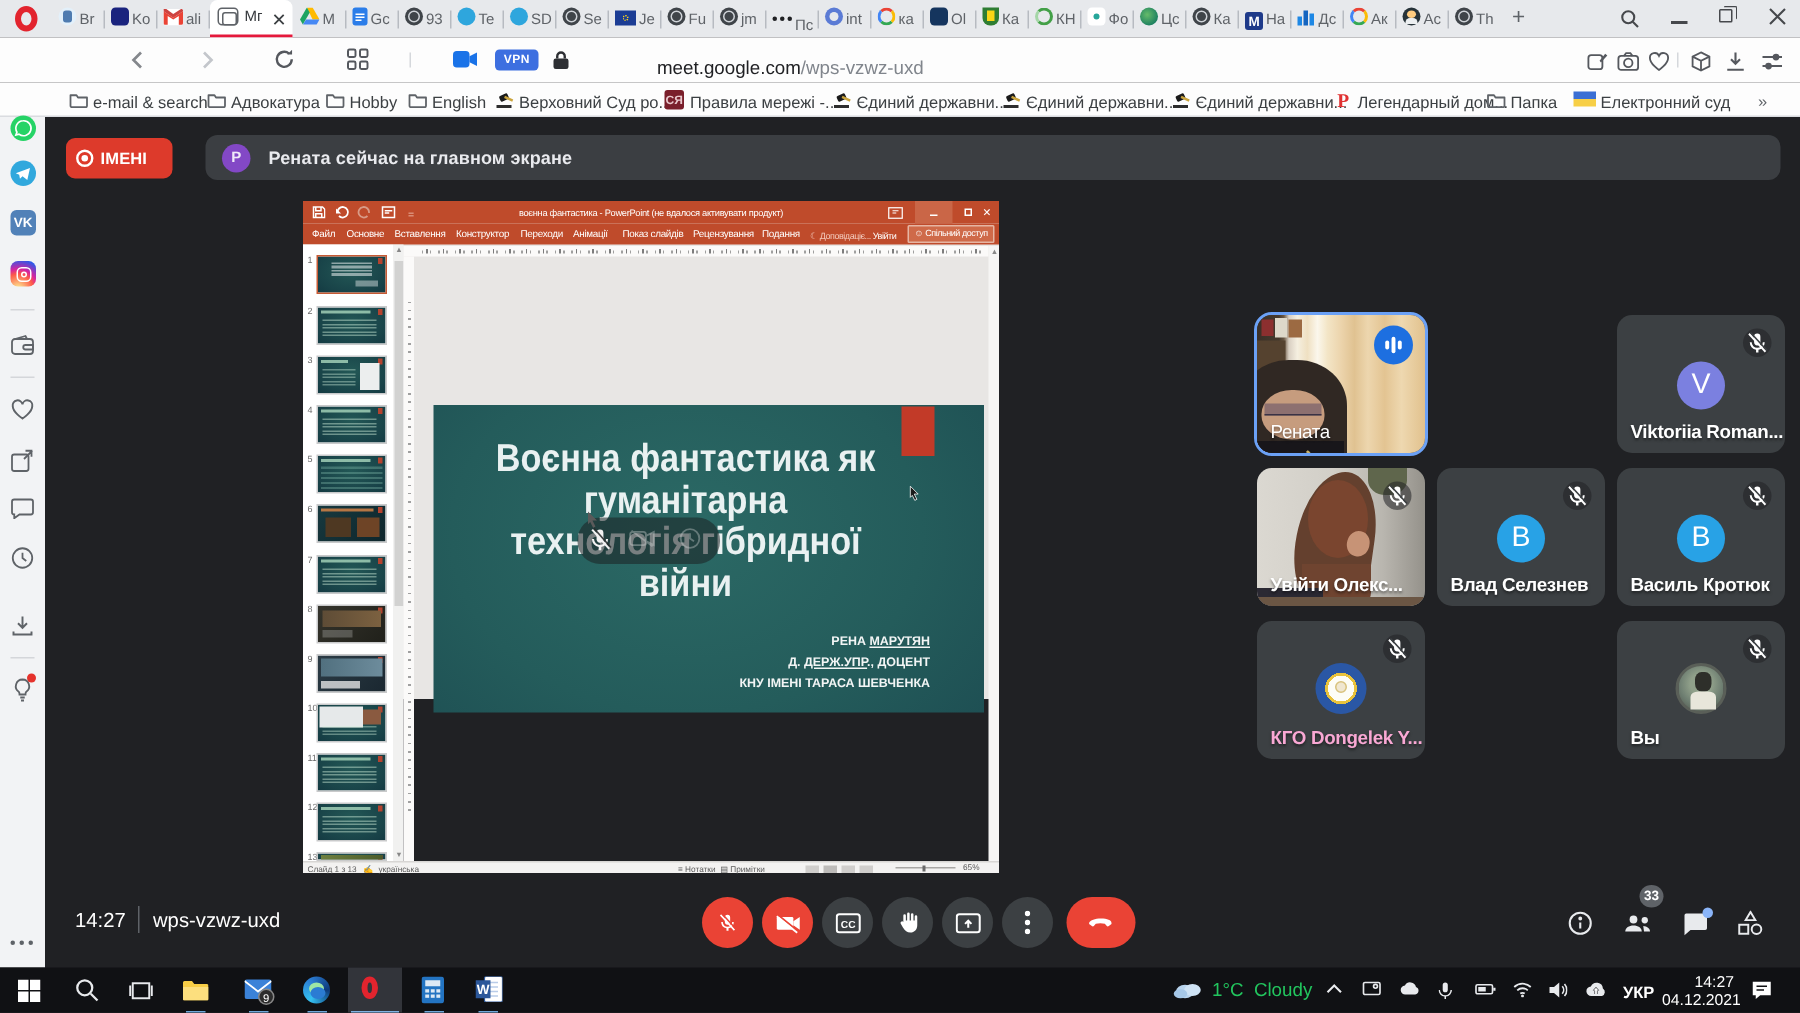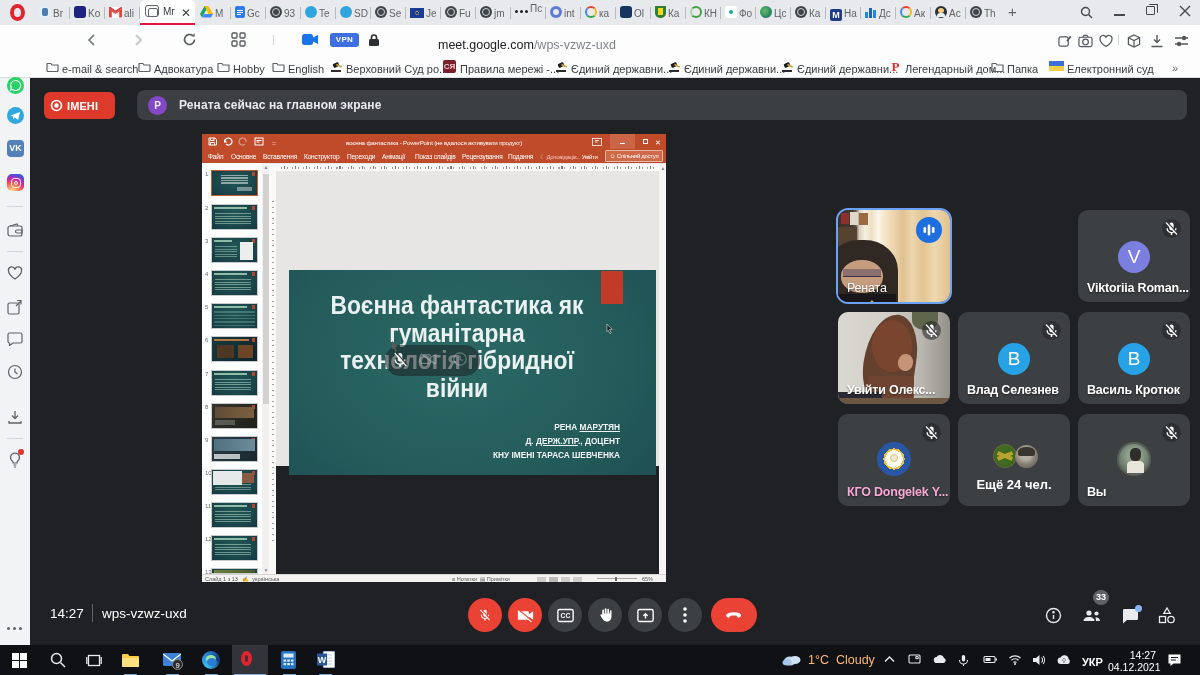--- a/index.html
+++ b/index.html
@@ -79,21 +79,21 @@
       <div class="abs" style="left:442px;top:3px;width:33px;height:20px;display:flex;align-items:center;padding-left:3px;gap:2px;overflow:hidden">
         <span style="flex:0 0 auto"><div class="ic" style="width:12px;height:12px;border-radius:3px;border-radius:50%;background:#3f4449;position:relative"><div class="abs" style="left:2px;top:2px;width:8px;height:8px;border-radius:50%;border:1px solid #cfd3d8"></div></div></span>
         <span style="font-size:10px;color:#5f6368">Fu</span>
       </div>
       <div class="abs" style="left:475px;top:7px;width:1px;height:12px;background:#b7bbc1"></div>
       <div class="abs" style="left:477px;top:3px;width:33px;height:20px;display:flex;align-items:center;padding-left:3px;gap:2px;overflow:hidden">
         <span style="flex:0 0 auto"><div class="ic" style="width:12px;height:12px;border-radius:3px;border-radius:50%;background:#3f4449;position:relative"><div class="abs" style="left:2px;top:2px;width:8px;height:8px;border-radius:50%;border:1px solid #cfd3d8"></div></div></span>
         <span style="font-size:10px;color:#5f6368">jm</span>
       </div>
       <div class="abs" style="left:510px;top:7px;width:1px;height:12px;background:#b7bbc1"></div>
-      <div class="abs" style="left:512px;top:3px;width:33px;height:20px;display:flex;align-items:flex-start;padding-left:3px;gap:2px;overflow:hidden">
+      <div class="abs" style="left:512px;top:3px;width:33px;height:20px;display:flex;align-items:flex-end;padding-left:3px;gap:2px;overflow:hidden">
         <span style="flex:0 0 auto"><div class="ic" style="width:13px;height:12px;position:relative"><div class="abs" style="left:0;top:5px;width:3px;height:3px;background:#202124;border-radius:50%"></div><div class="abs" style="left:5px;top:5px;width:3px;height:3px;background:#202124;border-radius:50%"></div><div class="abs" style="left:10px;top:5px;width:3px;height:3px;background:#202124;border-radius:50%"></div></div></span>
         <span style="font-size:10px;color:#5f6368">Пс</span>
       </div>
       <div class="abs" style="left:545px;top:7px;width:1px;height:12px;background:#b7bbc1"></div>
       <div class="abs" style="left:547px;top:3px;width:33px;height:20px;display:flex;align-items:center;padding-left:3px;gap:2px;overflow:hidden">
         <span style="flex:0 0 auto"><div class="ic" style="width:12px;height:12px;border-radius:50%;background:#5b7bd5;position:relative"><div class="abs" style="left:3px;top:3px;width:6px;height:6px;border-radius:50%;background:#e7e9ec"></div></div></span>
         <span style="font-size:10px;color:#5f6368">int</span>
       </div>
       <div class="abs" style="left:580px;top:7px;width:1px;height:12px;background:#b7bbc1"></div>
       <div class="abs" style="left:582px;top:3px;width:33px;height:20px;display:flex;align-items:center;padding-left:3px;gap:2px;overflow:hidden">
@@ -736,30 +736,20 @@
             <g fill="#fff">
               <path d="M9.5 11.3c1.2 0 2.1-.9 2.1-2.1V5.5a2.1 2.1 0 0 0-4.2 0v3.7c0 1.2.9 2.1 2.1 2.1z"></path>
               <path d="M13.2 9.2a3.7 3.7 0 0 1-7.4 0H4.5a5 5 0 0 0 4.2 4.9v1.9h1.6v-1.9a5 5 0 0 0 4.2-4.9z"></path>
             </g>
             <line x1="4" y1="3.5" x2="15" y2="15.5" stroke="#fff" stroke-width="1.3"></line>
             <line x1="5" y1="2.7" x2="16" y2="14.7" stroke="#3c4043" stroke-width="1.1"></line>
           </svg>
         </div>
         <div class="abs" style="left:9px;bottom:7px;color:#f9a8d4;font-size:12.5px;font-weight:bold;letter-spacing:-.2px;text-shadow:0 1px 2px rgba(0,0,0,.5);white-space:nowrap">КГО Dongelek Y...</div>
       </div>
-      <div class="abs" style="left:928px;top:336px;width:112px;height:92px;border-radius:10px;overflow:hidden;background:#3c4043">
-        <div class="abs" style="left:35px;top:30px;width:24px;height:24px;border-radius:50%;background:radial-gradient(circle at 50% 45%,#3f6a20 0 60%,#27460f 100%);border:1px solid #6a6a4a">
-<div class="abs" style="left:3px;top:9px;width:16px;height:3.5px;background:#b7a430;transform:rotate(22deg)"></div>
-<div class="abs" style="left:3px;top:9px;width:16px;height:3.5px;background:#b7a430;transform:rotate(-22deg)"></div>
-        </div>
-<div class="abs" style="left:57px;top:31px;width:23px;height:23px;border-radius:50%;background:radial-gradient(circle at 45% 40%,#b3ada2 0 30%,#867f72 55%,#55514a 100%)">
-<div class="abs" style="left:3px;top:2px;width:17px;height:9px;border-radius:50% 50% 20% 20%;background:#38362f"></div>
-        </div>
-        <div class="abs" style="left:0;right:0;top:63px;text-align:center;color:#fff;font-size:13px;font-weight:bold">Ещё 24 чел.</div>
-      </div>
       <div class="abs" style="left:1048px;top:336px;width:112px;height:92px;border-radius:10px;overflow:hidden;background:#3c4043">
         <div class="abs" style="left:39px;top:28px;width:34px;height:34px;border-radius:50%;background:radial-gradient(circle at 50% 40%,#90a08a 0 30%,#6f7f72 60%,#4a4f46 100%);border:2px solid #5a5f58">
 <div class="abs" style="left:11px;top:4px;width:11px;height:13px;background:#2e2f2a;border-radius:40%"></div>
 <div class="abs" style="left:8px;top:17px;width:17px;height:12px;background:#e8e6da;border-radius:30% 30% 0 0"></div>
         </div>
         <div class="abs" style="right:9px;top:9px;width:19px;height:19px;border-radius:50%;background:rgba(32,33,36,.55)">
 <svg width="19" height="19" viewBox="0 0 19 19">
             <g fill="#fff">
               <path d="M9.5 11.3c1.2 0 2.1-.9 2.1-2.1V5.5a2.1 2.1 0 0 0-4.2 0v3.7c0 1.2.9 2.1 2.1 2.1z"></path>
               <path d="M13.2 9.2a3.7 3.7 0 0 1-7.4 0H4.5a5 5 0 0 0 4.2 4.9v1.9h1.6v-1.9a5 5 0 0 0 4.2-4.9z"></path>
@@ -924,21 +914,21 @@
         </svg>
       </div>
 <div class="abs" style="left:319px;top:28.5px;width:13px;height:1.5px;background:#6ea6d8"></div>
       <div class="abs" style="left:782px;top:8px">
         <svg width="20" height="13" viewBox="0 0 20 13">
           <ellipse cx="8" cy="8" rx="6" ry="4.5" fill="#b8d4ee"></ellipse>
           <ellipse cx="13" cy="7" rx="5.5" ry="4" fill="#cfe3f5"></ellipse>
           <ellipse cx="5" cy="9.5" rx="4.5" ry="3" fill="#a6c8e8"></ellipse>
         </svg>
       </div>
-      <div class="abs" style="left:808px;top:8px;color:#fdba74;font-size:12.5px">1°C&nbsp;&nbsp;Cloudy</div>
+      <div class="abs" style="left:808px;top:8px;color:#22c55e;font-size:12.5px">1°C&nbsp;&nbsp;Cloudy</div>
       <div class="abs" style="left:884px;top:10px">
         <svg width="11" height="8" viewBox="0 0 11 8">
           <path d="M1 6.5L5.5 2 10 6.5" fill="none" stroke="#e8eaed" stroke-width="1.4"></path>
         </svg>
       </div>
       <div class="abs" style="left:908px;top:9px">
         <svg width="13" height="12" viewBox="0 0 13 12" fill="none" stroke="#e8eaed" stroke-width="1.1">
           <rect x="1" y="1" width="11" height="8" rx="1"></rect>
           <circle cx="9" cy="3.5" r="1.3"></circle>
         </svg>

